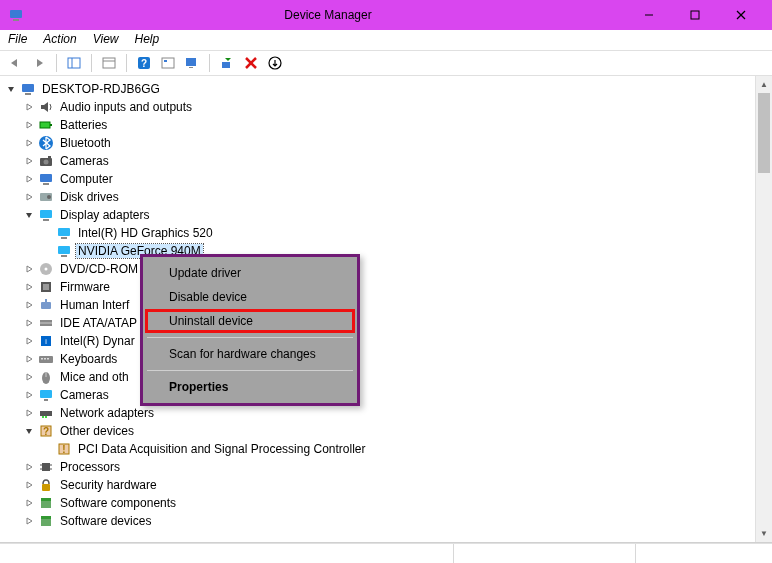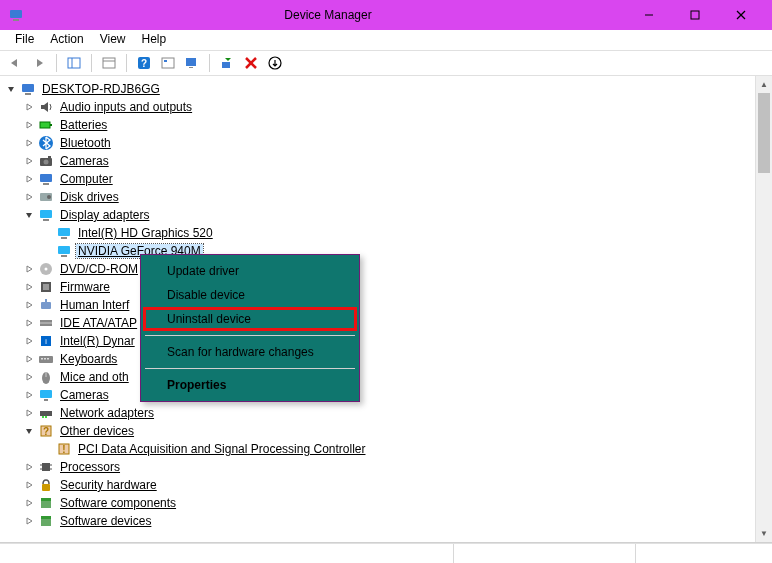--- a/index.html
+++ b/index.html
@@ -30,22 +30,23 @@
   .titlebar .title { flex: 1; font-size: 12px; }
   .winbtns { display: flex; }
   .winbtn {
     width: 46px; height: 30px;
     display: flex; align-items: center; justify-content: center;
     font-size: 14px;
   }
   .menubar {
     display: flex;
     height: 20px;
-    padding: 0 7px;
+    padding: 0 0;
     background: #fff;
+    font-style: italic;
   }
   .menubar .menu-item {
     padding: 2px 8px;
     cursor: default;
   }
   .toolbar {
     display: flex;
     align-items: center;
     height: 26px;
     padding: 0 4px;
@@ -61,21 +62,20 @@
   .toolbar .tsep {
     width: 1px; height: 18px;
     background: #d0d0d0;
     margin: 0 4px;
   }
   .content {
     position: relative;
     height: calc(563px - 30px - 20px - 26px - 20px);
     overflow: hidden;
     border-bottom: 1px solid #d0d0d0;
-    text-decoration: underline;
   }
   .tree {
     padding: 4px 0 4px 4px;
     position: relative;
     overflow-y: auto;
     height: 100%;
   }
   .scrollbar {
     position: absolute;
     right: 0; top: 0; bottom: 0;
@@ -117,22 +117,22 @@
     background: #cde8ff;
     outline: 1px dotted #555;
     padding: 0 2px;
   }
   .label { padding: 0 2px; }
   .indent-0 { padding-left: 0px; }
   .indent-1 { padding-left: 18px; }
   .indent-2 { padding-left: 36px; }
   .context-menu {
     position: absolute;
-    background: #0f766e;
-    border: 1px solid #701a75;
+    background: #a3a3a3;
+    border: 3px solid #701a75;
     box-shadow: 3px 3px 6px rgba(0,0,0,0.25);
     padding: 4px 2px;
     width: 220px;
     z-index: 10;
   }
   .context-menu .citem {
     height: 24px;
     display: flex;
     align-items: center;
     padding: 0 24px;

